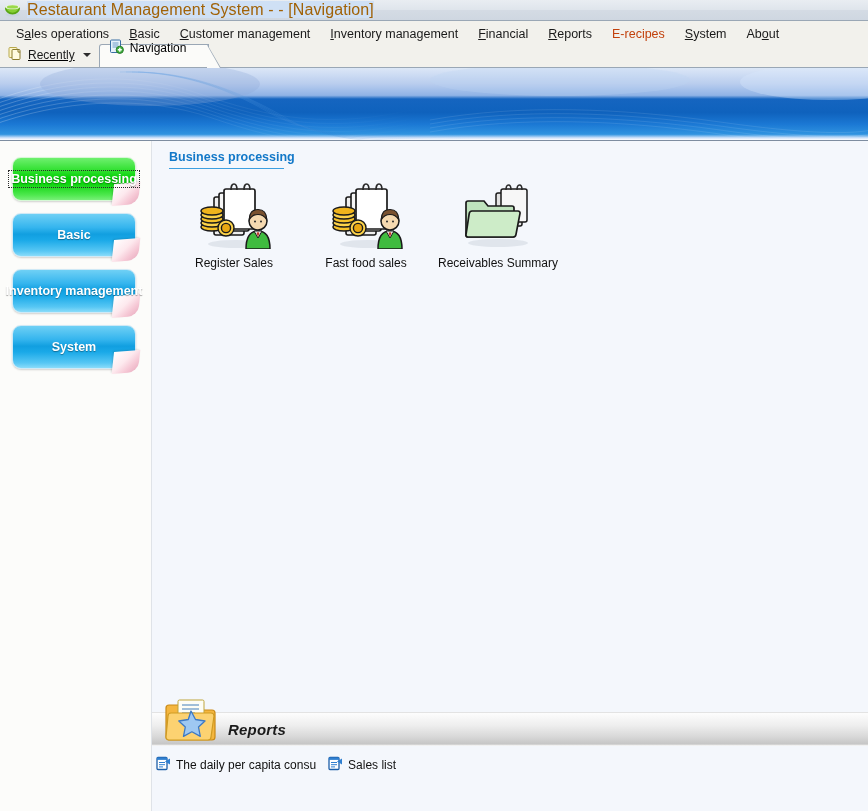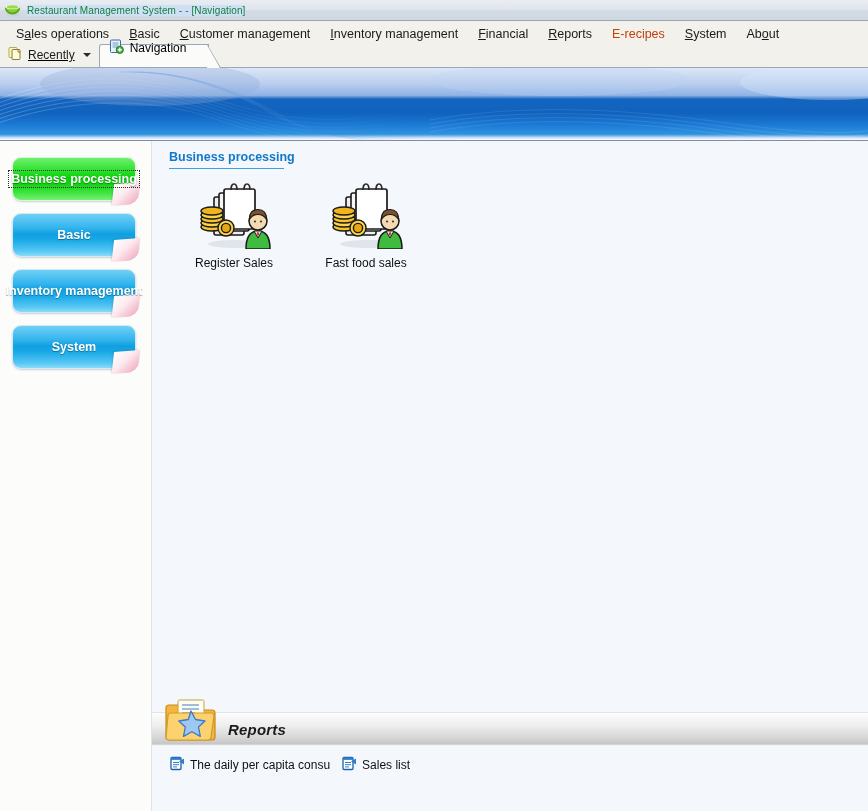--- a/index.html
+++ b/index.html
@@ -26,22 +26,22 @@
     padding-left: 4px;
     box-sizing: border-box;
   }
   .app-icon {
     width: 17px; height: 17px;
     margin-right: 6px;
     flex: 0 0 auto;
     position: relative;
   }
   .title-text {
-    font-size: 10px;
-    color: #15803d;
+    font-size: 16px;
+    color: #a16207;
     white-space: nowrap;
     letter-spacing: .1px;
   }
   .title-hl {
     background: #cfe0f5;
   }
 
   
   .menubar {
     height: 22px;
@@ -279,21 +279,21 @@
   .reports-label {
     margin-left: 76px;
     font-size: 15px;
     font-style: italic;
     font-weight: bold;
     color: #1b1b1b;
     letter-spacing: .2px;
   }
   .report-links {
     position: absolute;
-    left: 18px;
+    left: 4px;
     top: 614px;
     display: flex;
     align-items: center;
     gap: 12px;
   }
   .report-link {
     display: flex;
     align-items: center;
     gap: 5px;
     font-size: 12px;
@@ -486,20 +486,34 @@
     <path d="M60.5 50 l1.5 4 l1.5 -4 l-1.5 -1 z" fill="#c0392b"></path>
     <circle cx="62" cy="38" r="9" fill="#f5d9b0" stroke="#1a1a1a" stroke-width="1.5"></circle>
     <path d="M53.4 36.5 q0 -10 8.6 -10 q8.6 0 8.6 10 q-3 -5 -8.6 -5 q-5.6 0 -8.6 5 z" fill="#7a5230" stroke="#1a1a1a" stroke-width="1.2"></path>
     <circle cx="59" cy="38.5" r="1" fill="#2a2a2a"></circle>
     <circle cx="65" cy="38.5" r="1" fill="#2a2a2a"></circle>
   </g>
 </svg>
           </div>
           <div class="caption">Fast food sales</div>
         </div>
+        <div class="icon-cell">
+          <div class="glyph">
+<svg width="76" height="66" viewBox="0 0 76 66">
+  <ellipse cx="38" cy="60" rx="30" ry="4" fill="#d7dde5" opacity=".7"></ellipse>
+  <rect x="36" y="10" width="26" height="33" rx="2" fill="#e2e2e2" stroke="#1a1a1a" stroke-width="1.5"></rect>
+  <rect x="41" y="6" width="26" height="33" rx="2" fill="#f7f7f7" stroke="#1a1a1a" stroke-width="1.5"></rect>
+  <path d="M46 7 q0 -5 2.5 -5 q2.5 0 2.5 5" fill="none" stroke="#2a2a2a" stroke-width="1.6"></path>
+  <path d="M57 7 q0 -5 2.5 -5 q2.5 0 2.5 5" fill="none" stroke="#2a2a2a" stroke-width="1.6"></path>
+  <path d="M8 18 h16 l4 5 h24 a2 2 0 0 1 2 2 v27 a2 2 0 0 1 -2 2 H8 a2 2 0 0 1 -2 -2 V20 a2 2 0 0 1 2 -2 z" fill="#bfe3bd" stroke="#1a1a1a" stroke-width="1.7"></path>
+  <path d="M12 28 h46 a2 2 0 0 1 2 2.4 l-4 21 a3 3 0 0 1 -3 2.6 H8 a2 2 0 0 1 -2 -2.4 l3.2 -21 A3 3 0 0 1 12 28 z" fill="#cdecc8" stroke="#1a1a1a" stroke-width="1.7"></path>
+</svg>
+          </div>
+          <div class="caption">Receivables Summary</div>
+        </div>
       </div>
 
     <div class="reports-band">
       <span class="reports-folder">
         <svg width="56" height="52" viewBox="0 0 56 52">
           <path d="M4 12 h15 l4 5 h24 a3 3 0 0 1 3 3 v24 a3 3 0 0 1 -3 3 H4 a3 3 0 0 1 -3 -3 V15 a3 3 0 0 1 3 -3 z" fill="#f4b63f" stroke="#c98a17" stroke-width="1.2"></path>
           <rect x="13" y="7" width="26" height="22" rx="1.5" fill="#fdfdf5" stroke="#bfa53c" stroke-width="1"></rect>
           <g stroke="#6e9cc7" stroke-width="1.3">
             <line x1="17" y1="12" x2="34" y2="12"></line>
             <line x1="17" y1="16" x2="34" y2="16"></line>

